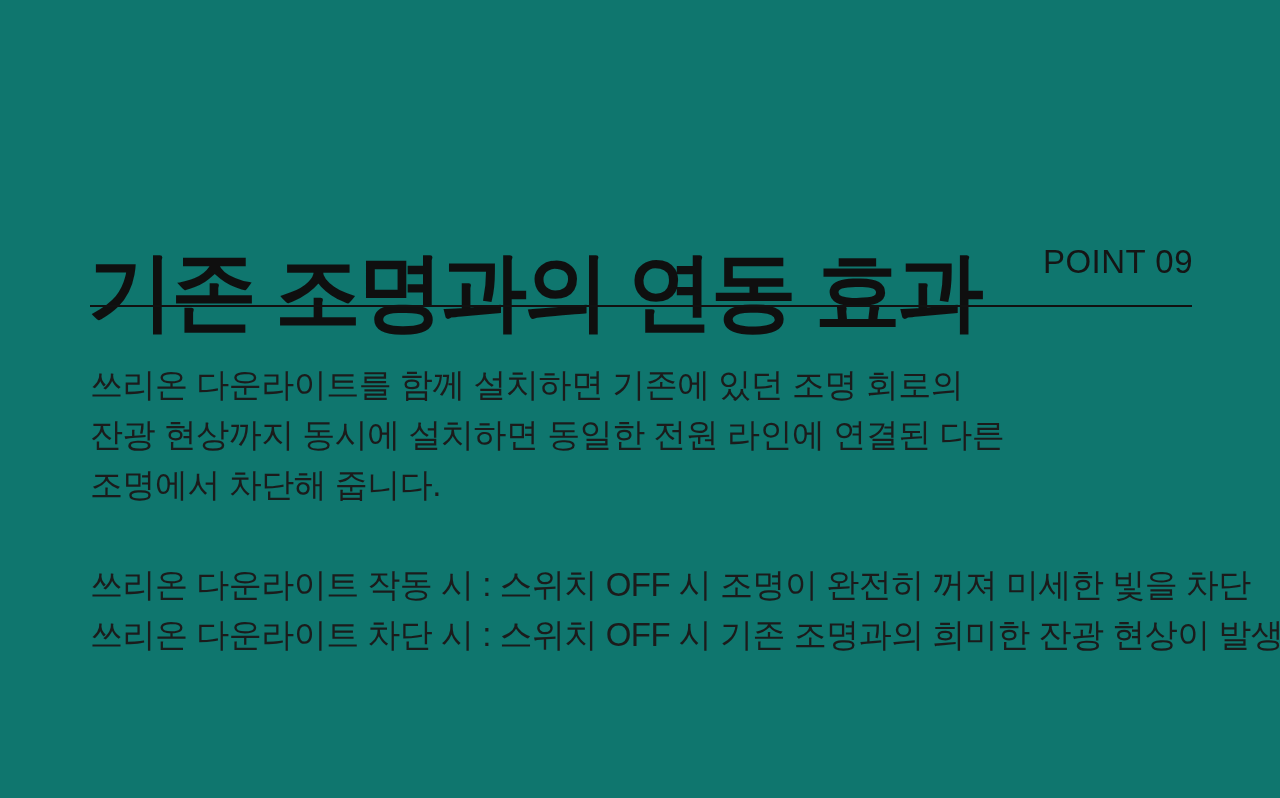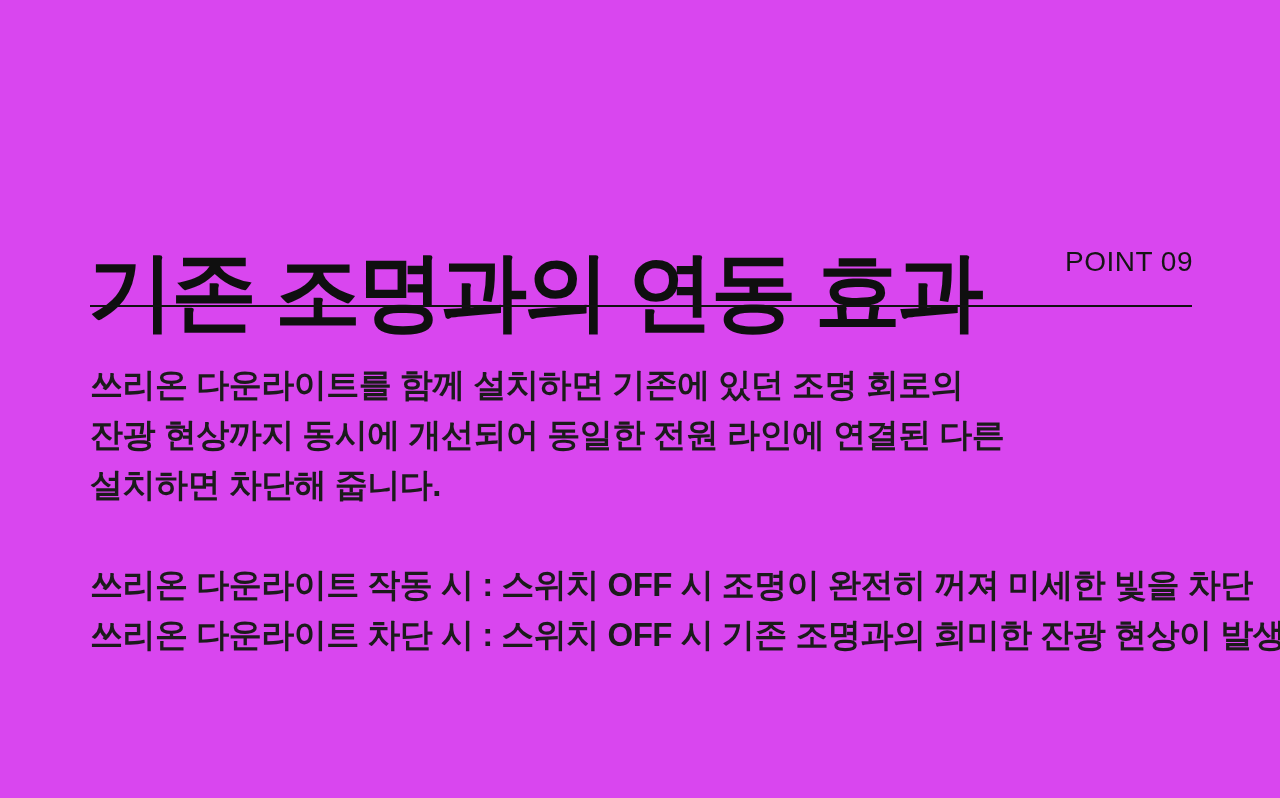--- a/index.html
+++ b/index.html
@@ -4,40 +4,40 @@
 <style>
   html, body {
     margin: 0;
     padding: 0;
     background: #ffffff;
   }
   .page {
     position: relative;
     width: 1280px;
     height: 798px;
-    background: #d946ef;
+    background: #0f766e;
     overflow: hidden;
     font-family: "Liberation Sans", "DejaVu Sans", sans-serif;
   }
   .header-title {
     position: absolute;
     left: 88px;
     top: 186px;
     font-size: 86px;
     line-height: 94px;
     font-weight: 800;
     letter-spacing: -3px;
     color: #0f0f0f;
     white-space: nowrap;
   }
   .point-label {
     position: absolute;
     right: 87px;
     top: 247px;
-    font-size: 28px;
+    font-size: 33px;
     line-height: 30px;
     font-weight: 400;
     letter-spacing: 0.5px;
     color: #151515;
     white-space: nowrap;
   }
   .divider {
     position: absolute;
     left: 90px;
     top: 305px;
@@ -47,21 +47,21 @@
     border: none;
     margin: 0;
   }
   .body-copy {
     position: absolute;
     left: 90px;
     top: 360px;
     width: 1150px;
     font-size: 33px;
     line-height: 50px;
-    font-weight: 700;
+    font-weight: 400;
     letter-spacing: -0.5px;
     color: #1b1b1b;
   }
   .paragraph { margin: 0; }
   .notes { margin: 50px 0 0 0; }
   .line { white-space: nowrap; }
 </style>
 </head>
 <body>
 
@@ -69,22 +69,22 @@
 
   <h1 class="header-title">기존 조명과의 연동 효과</h1>
 
   <div class="point-label">POINT 09</div>
 
   <div class="divider"></div>
 
   <div class="body-copy">
     <div class="paragraph">
       <div class="line">쓰리온 다운라이트를 함께 설치하면 기존에 있던 조명 회로의</div>
-      <div class="line">잔광 현상까지 동시에 개선되어 동일한 전원 라인에 연결된 다른</div>
-      <div class="line">설치하면 차단해 줍니다.</div>
+      <div class="line">잔광 현상까지 동시에 설치하면 동일한 전원 라인에 연결된 다른</div>
+      <div class="line">조명에서 차단해 줍니다.</div>
     </div>
     <div class="notes">
       <div class="line">쓰리온 다운라이트 작동 시 : 스위치 OFF 시 조명이 완전히 꺼져 미세한 빛을 차단</div>
       <div class="line">쓰리온 다운라이트 차단 시 : 스위치 OFF 시 기존 조명과의 희미한 잔광 현상이 발생</div>
     </div>
   </div>
 
 </div>
 
 </body></html>

